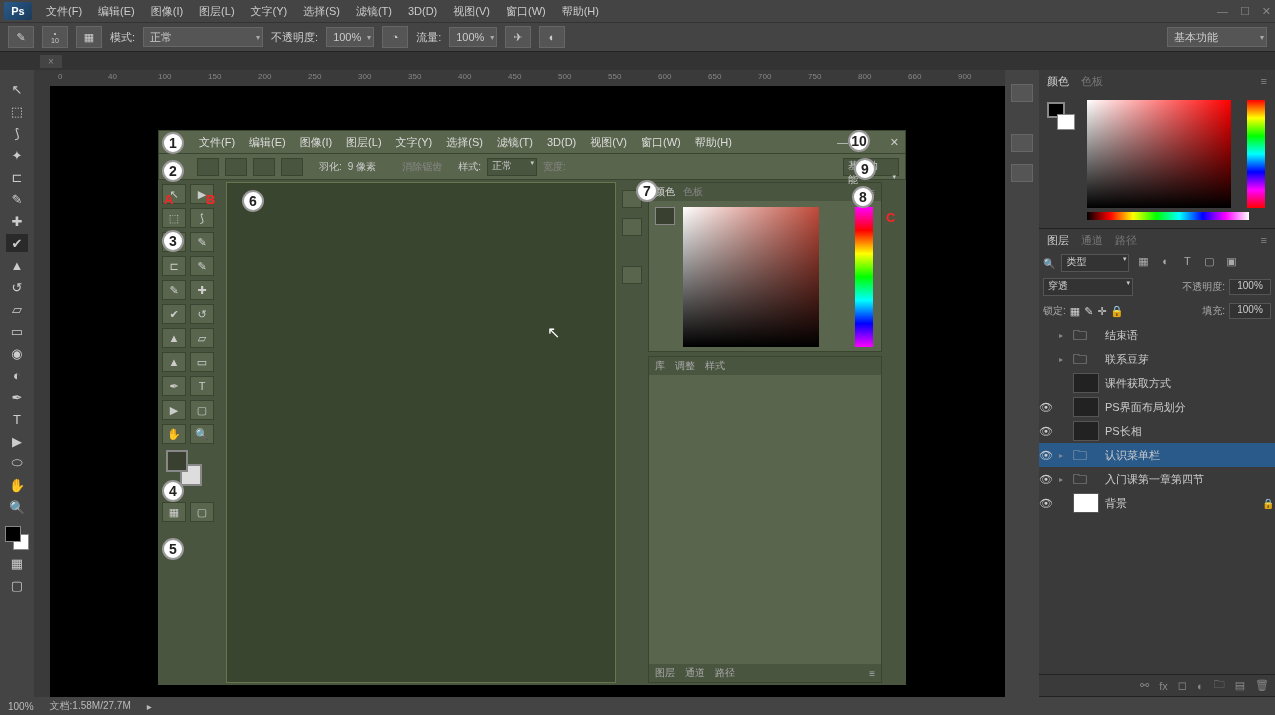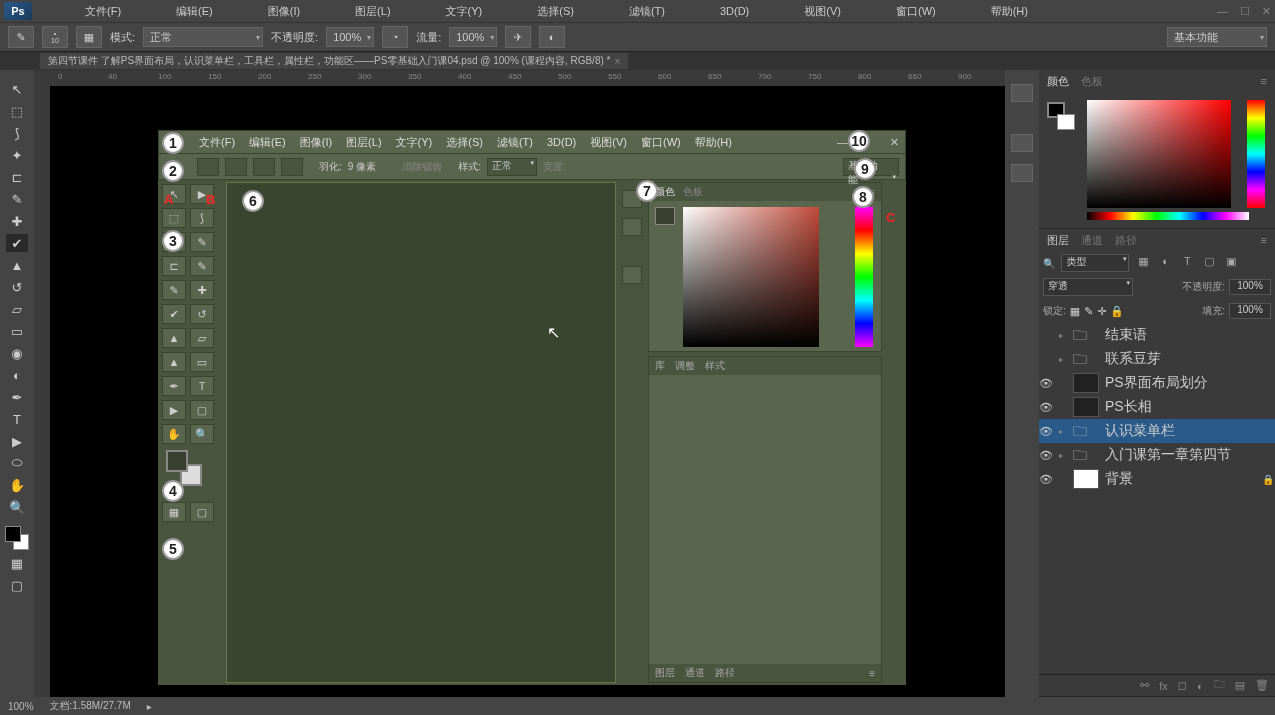--- a/index.html
+++ b/index.html
@@ -1,20 +1,20 @@
 <!DOCTYPE html>
 <html><head>
 <meta charset="utf-8">
 <style>
 * { margin: 0; padding: 0; box-sizing: border-box; font-family: "Microsoft YaHei", sans-serif; }
 body { background: #1a1a1a; width: 1275px; height: 715px; overflow: hidden; color: #ccc; font-size: 11px; }
 .app { display: flex; flex-direction: column; height: 100%; }
 
 
-.menubar { background: #444; display: flex; align-items: center; height: 22px; padding: 0 4px; gap: 39px; }
+.menubar { background: #444; display: flex; align-items: center; height: 22px; padding: 0 4px; }
 .menubar .logo { width: 28px; height: 18px; background: linear-gradient(135deg, #2a5a8a, #1a3a5a); display: flex; align-items: center; justify-content: center; color: #fff; font-size: 11px; font-weight: bold; border-radius: 2px; margin-right: 6px; }
 .menubar .menu-item { padding: 2px 8px; cursor: pointer; }
 .menubar .wincontrols { margin-left: auto; display: flex; gap: 12px; color: #888; }
 
 
 .optbar { background: #444; border-top: 1px solid #333; border-bottom: 1px solid #222; display: flex; align-items: center; height: 30px; padding: 0 8px; gap: 8px; }
 .optbar .icon-btn { width: 26px; height: 22px; background: #555; display: flex; align-items: center; justify-content: center; border: 1px solid #666; }
 .optbar .select { background: #555; border: 1px solid #666; height: 20px; padding: 0 12px 0 6px; display: flex; align-items: center; position: relative; }
 .optbar .select::after { content: "▾"; position: absolute; right: 2px; font-size: 8px; color: #aaa; }
 .optbar .label { color: #ccc; }
@@ -97,21 +97,21 @@
 .colpanel .picker .strip { position: absolute; left: 42px; bottom: 2px; width: 162px; height: 8px; background: linear-gradient(to right, #000, #f00, #ff0, #0f0, #0ff, #00f, #f0f, #fff); }
 
 
 .layers .row { display: flex; align-items: center; gap: 6px; padding: 2px 0; height: 24px; }
 .layers .row.sel { background: #2a5a8a; }
 .layers .eye { width: 14px; color: #ccc; text-align: center; }
 .layers .thumb { width: 26px; height: 20px; background: #222; border: 1px solid #555; }
 .layers .thumb.white { background: #fff; }
 .layers .thumb.folder { background: none; border: none; color: #ccc; font-size: 14px; }
 .layers .arrow { color: #888; font-size: 8px; width: 8px; }
-.layers .name { flex: 1; font-size: 14px; }
+.layers .name { flex: 1; font-size: 11px; }
 .layers .lock-i { color: #888; font-size: 10px; }
 .layers .controls { display: flex; align-items: center; gap: 4px; padding: 3px 4px; height: 24px; }
 .layers .controls .sel2 { background: #333; border: 1px solid #555; height: 18px; flex: 0 0 90px; padding: 0 4px; font-size: 10px; position: relative; }
 .layers .controls .sel2::after { content: "▾"; position: absolute; right: 2px; font-size: 7px; }
 .layers .controls .lab { font-size: 10px; color: #aaa; }
 .layers .controls .val { background: #333; border: 1px solid #555; width: 42px; height: 16px; font-size: 10px; text-align: center; }
 .layers .toprow { display: flex; align-items: center; gap: 6px; padding: 3px 4px; }
 .layers .toprow .kindsel { background: #333; border: 1px solid #555; height: 18px; width: 68px; font-size: 10px; padding: 0 4px; position: relative; }
 .layers .toprow .kindsel::after { content: "▾"; position: absolute; right: 2px; font-size: 7px; }
 .layers .toprow .ic { width: 16px; height: 16px; color: #aaa; text-align: center; }
@@ -160,21 +160,20 @@
     <span class="label">流量:</span>
     <div class="select" style="width:48px">100%</div>
     <div class="icon-btn">✈</div>
     <div class="icon-btn">◐</div>
     <div class="spacer"></div>
     <div class="select right-sel">基本功能</div>
   </div>
 
   <div class="doctab-row">
     <div class="doctab">
-      <span>第四节课件 了解PS界面布局，认识菜单栏，工具栏，属性栏，功能区——PS零基础入门课04.psd @ 100% (课程内容, RGB/8) *</span>
       <span class="close">×</span>
     </div>
   </div>
 
   <div class="workspace">
 
     <div class="tools-left">
       <div class="t">↖</div>
       <div class="t">⬚</div>
       <div class="t">⟆</div>
@@ -438,20 +437,26 @@
               <div class="thumb folder">🗀</div>
               <span class="name">结束语</span>
             </div>
             <div class="row">
               <span class="eye"></span>
               <span class="arrow">▸</span>
               <div class="thumb folder">🗀</div>
               <span class="name">联系豆芽</span>
             </div>
             <div class="row">
+              <span class="eye"></span>
+              <span class="arrow"></span>
+              <div class="thumb"></div>
+              <span class="name">课件获取方式</span>
+            </div>
+            <div class="row">
               <span class="eye">👁</span>
               <span class="arrow"></span>
               <div class="thumb"></div>
               <span class="name">PS界面布局划分</span>
             </div>
             <div class="row">
               <span class="eye">👁</span>
               <span class="arrow"></span>
               <div class="thumb"></div>
               <span class="name">PS长相</span>

